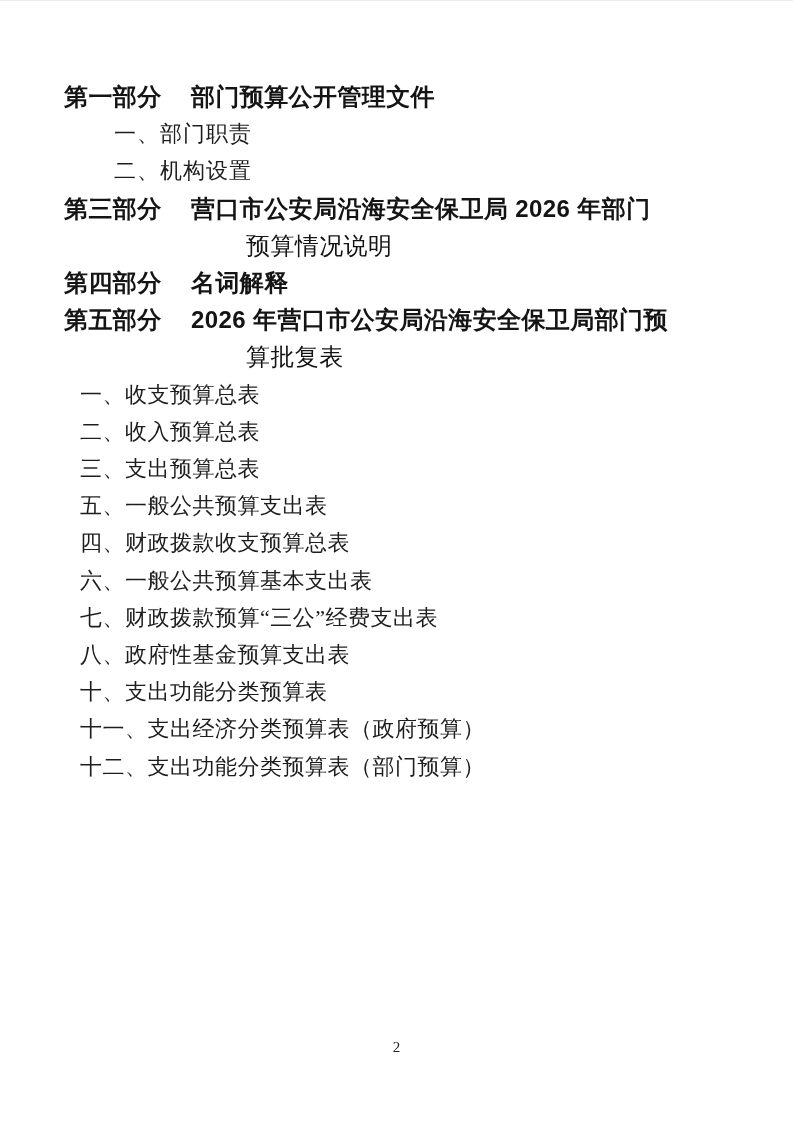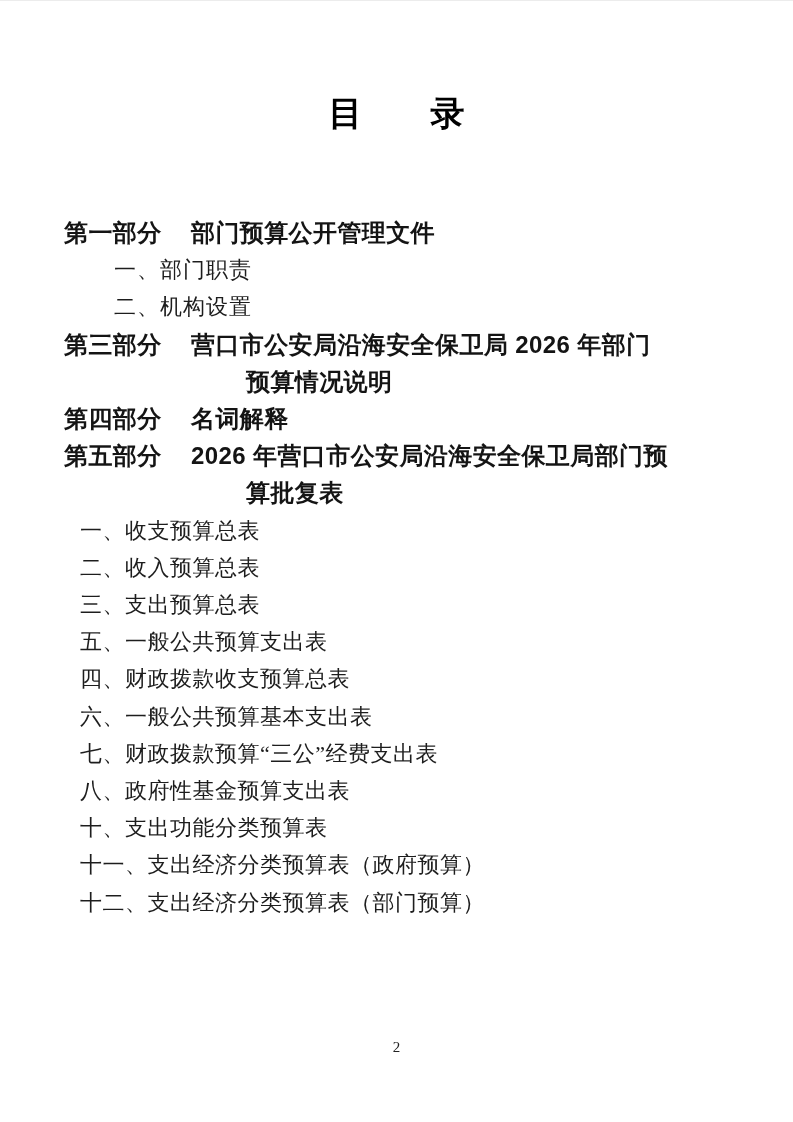--- a/index.html
+++ b/index.html
@@ -38,21 +38,21 @@
     letter-spacing:0.4px;
   }
   .toc-line.section .toc-label {
     display:inline-block;
     margin-left:64px;
     width:127px;
   }
   .toc-line.continuation {
     font-family:"Liberation Sans", sans-serif;
     font-size:24px;
-    font-weight:700;
+    font-weight:400;
     letter-spacing:0.4px;
     padding-left:246px;
   }
   .toc-line.sub {
     font-family:"Liberation Serif", serif;
     font-size:22px;
     font-weight:normal;
     letter-spacing:1px;
     padding-left:114px;
     color:#1d1d1d;
@@ -72,21 +72,20 @@
     text-align:center;
     font-family:"Liberation Serif", serif;
     font-size:15px;
     color:#222222;
   }
 </style>
 </head>
 <body>
 
 <div class="page">
-  <h1 class="doc-title">目　　录</h1>
   <div class="toc">
   <div class="toc-line section">
     <span class="toc-label">第一部分</span><span class="toc-text">部门预算公开管理文件</span>
   </div>
 
 
   <div class="toc-line sub">
     <span class="toc-text">一、部门职责</span>
   </div>
 
@@ -149,17 +148,17 @@
 
   <div class="toc-line item">
     <span class="toc-text">十、支出功能分类预算表</span>
   </div>
 
   <div class="toc-line item">
     <span class="toc-text">十一、支出经济分类预算表（政府预算）</span>
   </div>
 
   <div class="toc-line item">
-    <span class="toc-text">十二、支出经济分类预算表（部门预算）</span>
+    <span class="toc-text">十二、支出功能分类预算表（部门预算）</span>
   </div>
 </div>
   <div class="footer">2</div>
 </div>
 
 </body></html>

